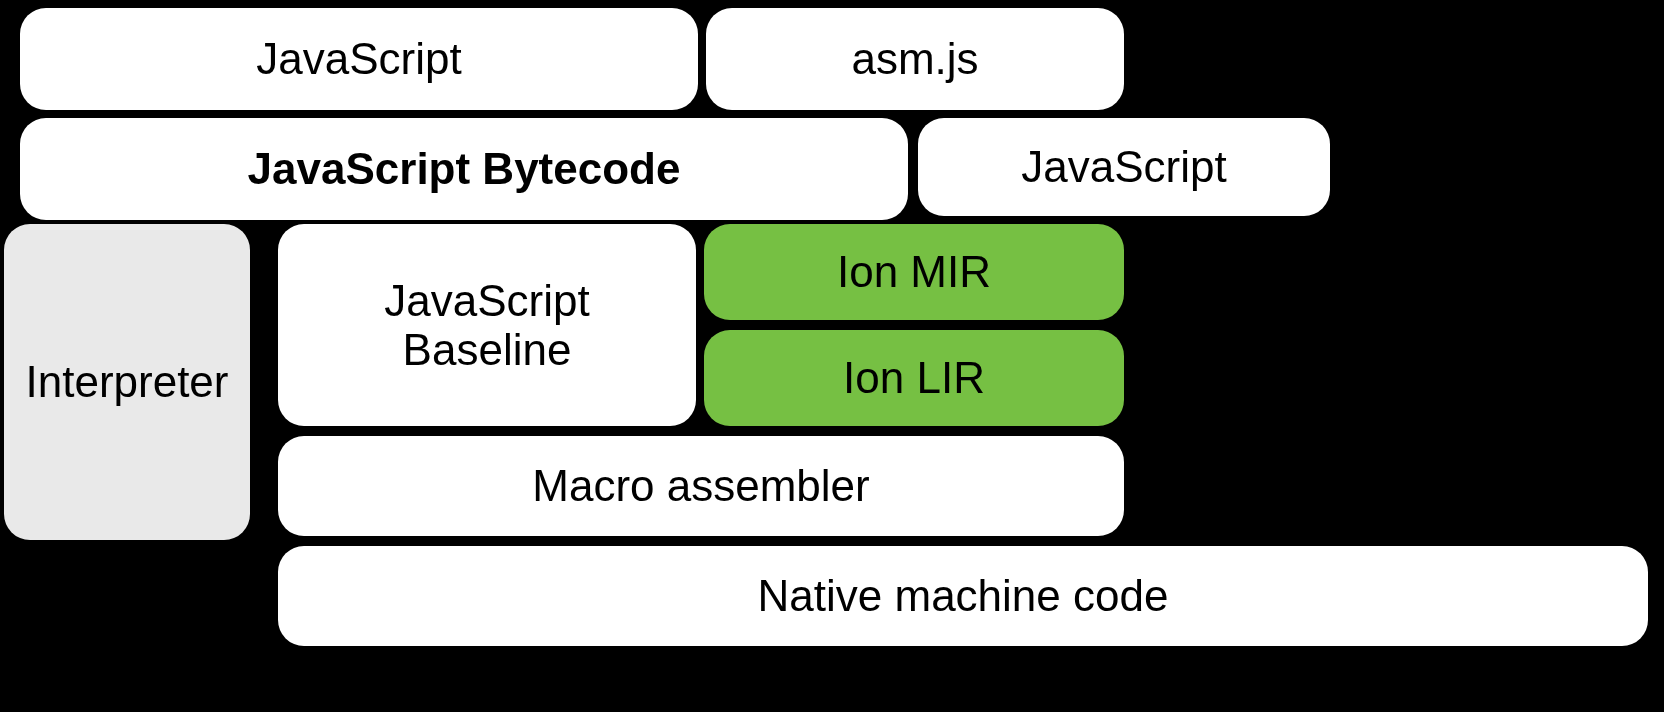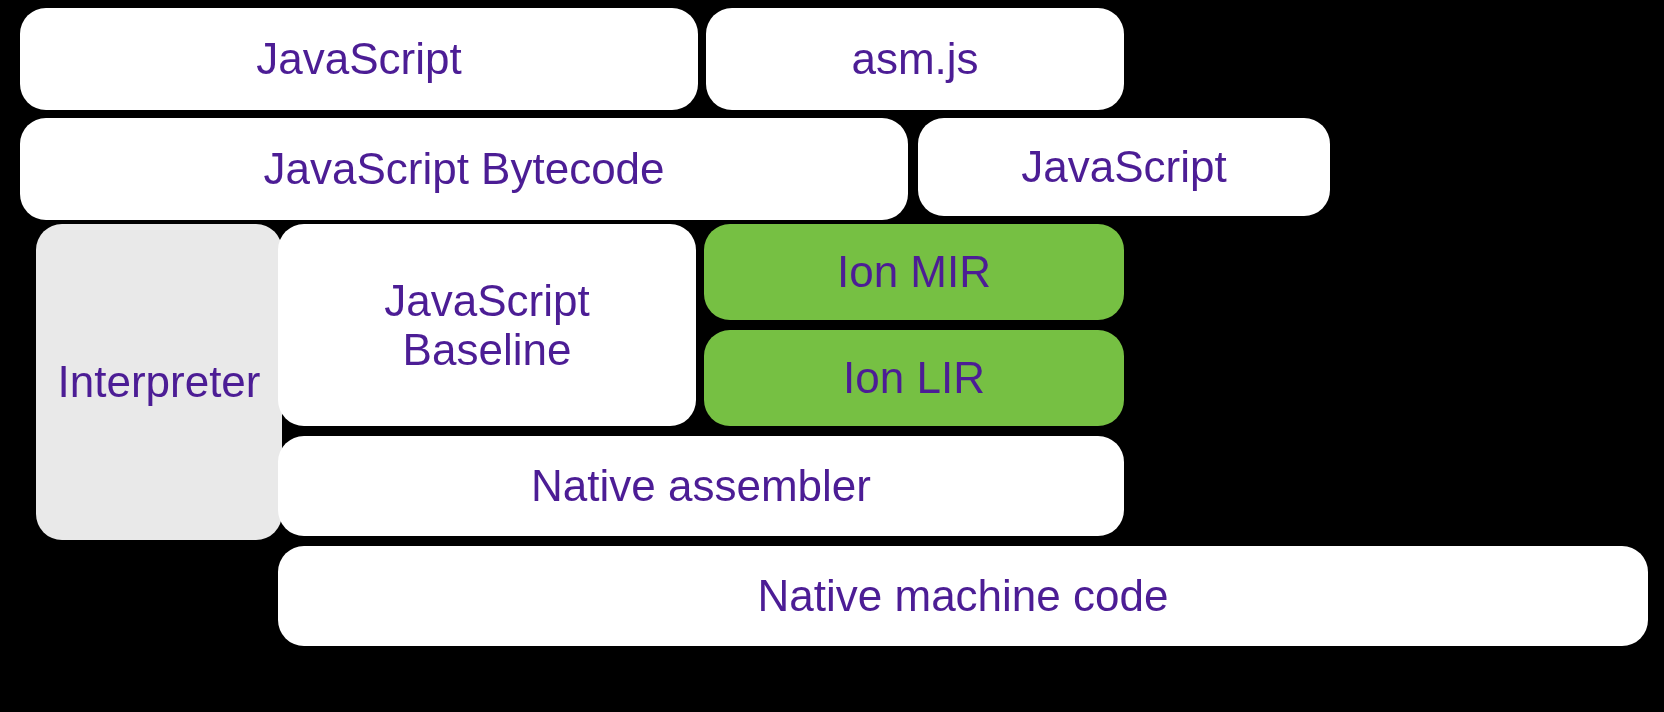--- a/index.html
+++ b/index.html
@@ -17,42 +17,42 @@
     font-family: "Liberation Sans", "DejaVu Sans", sans-serif;
   }
   .node {
     position: absolute;
     box-sizing: border-box;
     display: flex;
     align-items: center;
     justify-content: center;
     text-align: center;
     border-radius: 26px;
-    color: #4c1d95;
+    color: #000000;
     font-size: 44px;
     font-weight: 400;
     line-height: 1.12;
     letter-spacing: 0px;
     white-space: pre-line;
     padding: 0 10px;
   }
   .fill-white { background: #FFFFFF; }
   .fill-grey  { background: #E9E9E9; }
   .fill-green { background: #76C043; }
   .fill-pink  { background: #F7798C; }
 
   
   #n-javascript       { left: 20px;   top: 8px;   width: 678px; height: 102px; }
   #n-asmjs            { left: 706px;  top: 8px;   width: 418px; height: 102px; }
   #n-wasm             { left: 1132px; top: 8px;   width: 516px; height: 102px; }
   
-  #n-js-bytecode      { left: 20px;   top: 118px; width: 888px; height: 102px;  }
+  #n-js-bytecode      { left: 20px;   top: 118px; width: 888px; height: 102px; font-weight: bold;  }
   #n-baldrmonkey      { left: 918px;  top: 118px; width: 412px; height: 98px;  }
   
-  #n-interpreter      { left: 36px;   top: 224px; width: 246px; height: 316px; }
+  #n-interpreter      { left: 4px;   top: 224px; width: 246px; height: 316px; }
   #n-js-baseline      { left: 278px;  top: 224px; width: 418px; height: 202px; }
   #n-ion-mir          { left: 704px;  top: 224px; width: 420px; height: 96px;  }
   #n-ion-lir          { left: 704px;  top: 330px; width: 420px; height: 96px;  }
   #n-cranelift        { left: 1132px; top: 332px; width: 516px; height: 204px; }
   #n-macro-assembler  { left: 278px;  top: 436px; width: 846px; height: 100px; }
   #n-native-code      { left: 278px;  top: 546px; width: 1370px; height: 100px; }
 </style>
 </head>
 <body>
 
@@ -70,17 +70,17 @@
   <div class="node fill-grey" id="n-interpreter">Interpreter</div>
 
   <div class="node fill-white" id="n-js-baseline">JavaScript
 Baseline</div>
 
   <div class="node fill-green" id="n-ion-mir">Ion MIR</div>
 
   <div class="node fill-green" id="n-ion-lir">Ion LIR</div>
 
 
-  <div class="node fill-white" id="n-macro-assembler">Native assembler</div>
+  <div class="node fill-white" id="n-macro-assembler">Macro assembler</div>
 
   <div class="node fill-white" id="n-native-code">Native machine code</div>
 
 </div>
 
 </body></html>

